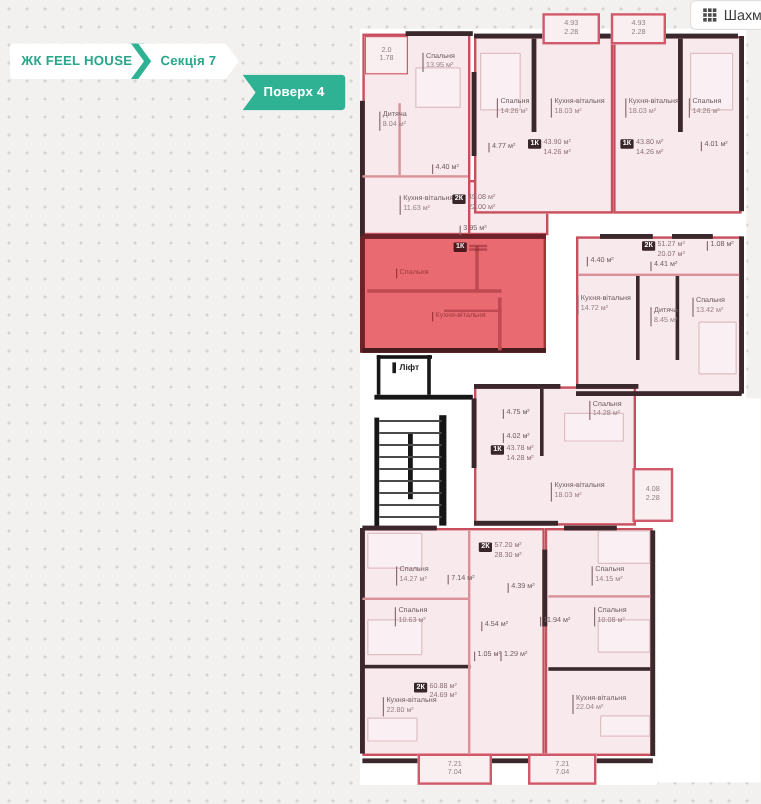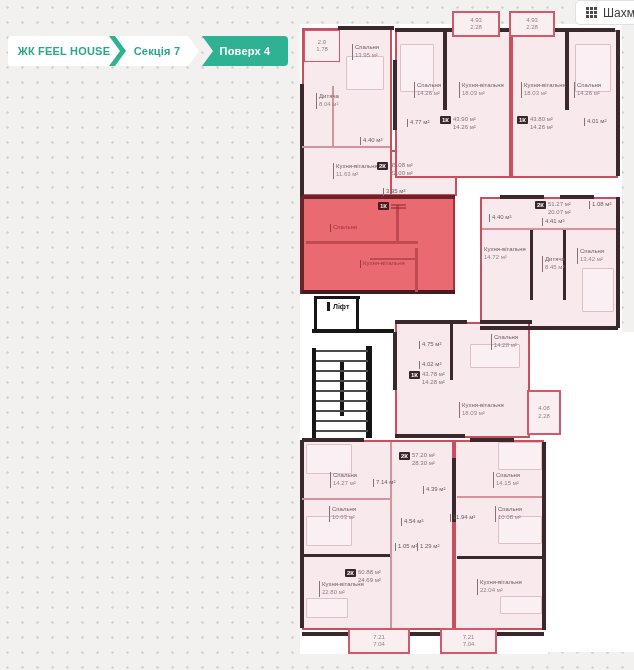--- a/index.html
+++ b/index.html
@@ -9,21 +9,21 @@
     background-color:#f2f1ef;
     background-image:radial-gradient(circle,#d6d3d0 1.1px,transparent 1.5px);
     background-size:15px 15px;
   }
   
   .crumbbar{position:absolute;left:8px;top:36px;height:30px;z-index:20;}
   .seg{position:absolute;top:0;height:30px;display:flex;align-items:center;justify-content:center;
        font-size:11px;font-weight:600;letter-spacing:.2px;background:#fff;color:#2aa78b;}
   .seg.arrow-r{clip-path:polygon(0 0,calc(100% - 11px) 0,100% 50%,calc(100% - 11px) 100%,0 100%);}
   .seg.notch-l{clip-path:polygon(0 0,calc(100% - 11px) 0,100% 50%,calc(100% - 11px) 100%,0 100%,11px 50%);}
-  .seg.notch-l-end{clip-path:polygon(0 0,100% 0,100% 100%,0 100%,11px 50%);}
+  .seg.notch-l-end{clip-path:polygon(0 0,100% 0,100% 100%,0 100%,11px 50%);margin-top:26px;}
   .seg1{left:0;width:112px;border-radius:4px 0 0 4px;z-index:3;}
   .sep1{position:absolute;left:99px;top:0;width:24px;height:30px;background:#2fb293;z-index:1;
         clip-path:polygon(0 0,calc(100% - 11px) 0,100% 50%,calc(100% - 11px) 100%,0 100%);}
   .seg2{left:107px;width:84px;z-index:3;}
   .seg3{left:194px;width:86px;background:#2fb293;color:#fff;border-radius:0 4px 4px 0;z-index:2;}
   
   .chessbtn{position:absolute;top:0;right:-16px;z-index:20;height:25px;display:flex;align-items:center;gap:6px;
     padding:0 14px 0 10px;background:#fff;border:1px solid #e2dfdd;border-radius:5px;
     font-size:12px;color:#3c3c3c;cursor:pointer;}
   .gridicon{display:grid;grid-template-columns:repeat(3,3px);grid-template-rows:repeat(3,3px);gap:1px;}

